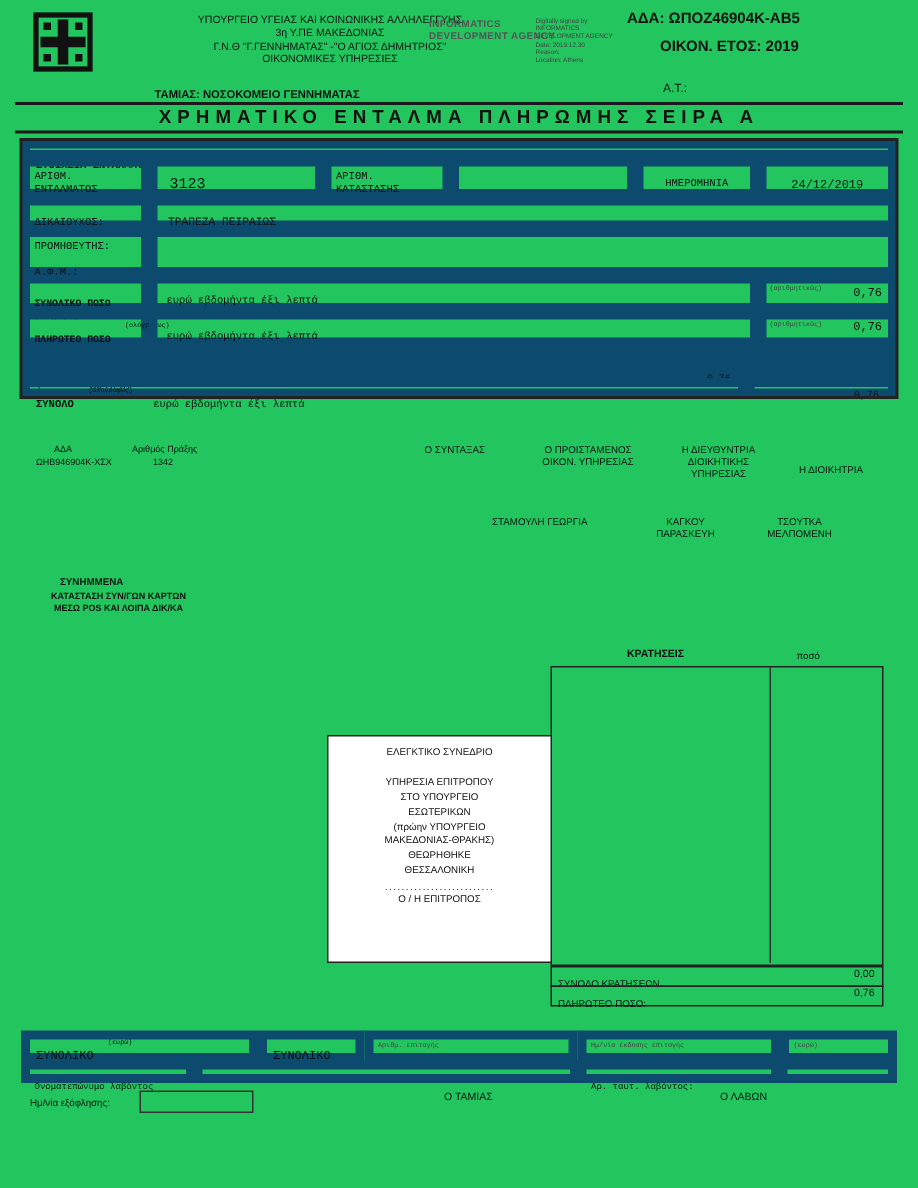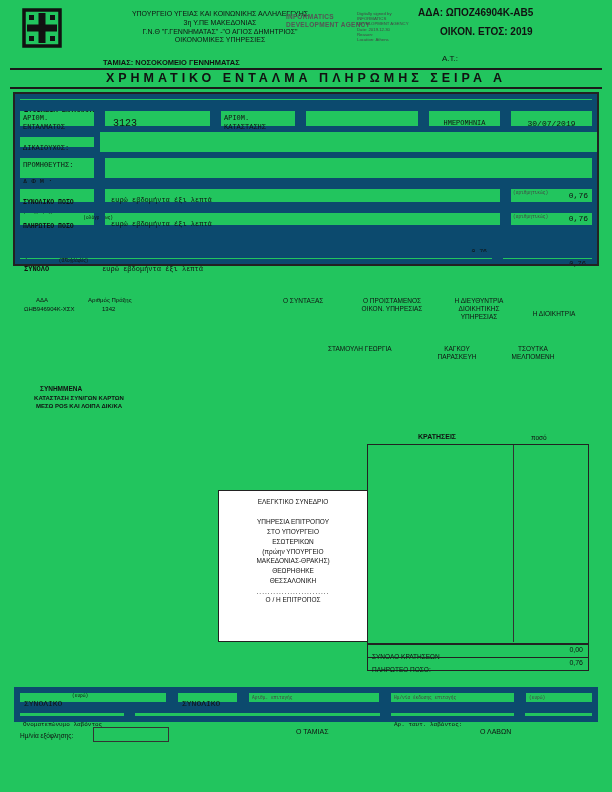--- a/index.html
+++ b/index.html
@@ -88,25 +88,28 @@
   </div>
   <div class="cell" style="left:215px; top:105px; width:86px; height:27px; padding:3px 0 0 3px; line-height:9px;">
     <div class="t7">ΑΡΙΘΜ.</div>
     <div class="t7">ΚΑΤΑΣΤΑΣΗΣ</div>
   </div>
   <div class="cell" style="left:300px; top:105px; width:124px; height:27px;"></div>
   <div class="cell ctr" style="left:423px; top:105px; width:83px; height:27px;">
     <span class="t7" style="line-height:25px;">ΗΜΕΡΟΜΗΝΙΑ</span>
   </div>
   <div class="cell ctr" style="left:505px; top:105px; width:93px; height:27px;">
-    <span class="t8" style="line-height:25px;">30/07/2019</span>
+    <span class="t8" style="line-height:25px;">24/12/2019</span>
   </div>
 
   <div class="cell" style="left:14px; top:131px; width:86px; height:22px;">
     <span class="t7" style="padding-left:3px; line-height:20px;">ΔΙΚΑΙΟΥΧΟΣ:</span>
+  </div>
+  <div class="cell" style="left:99px; top:131px; width:499px; height:22px;">
+    <span class="t75" style="padding-left:7px; line-height:20px;">ΤΡΑΠΕΖΑ ΠΕΙΡΑΙΩΣ</span>
   </div>
 
   <div class="cell" style="left:14px; top:152px; width:86px; height:32px; padding:3px 0 0 3px;">
     <div class="t7">ΠΡΟΜΗΘΕΥΤΗΣ:</div>
     <div class="t7" style="margin-top:9px;">Α.Φ.Μ.:</div>
   </div>
   <div class="cell" style="left:99px; top:152px; width:499px; height:32px;"></div>
 
   <div class="cell" style="left:14px; top:183px; width:86px; height:25px; padding:2px 0 0 3px;">
     <span class="t65 bold nw">ΣΥΝΟΛΙΚΟ ΠΟΣΟ</span>

